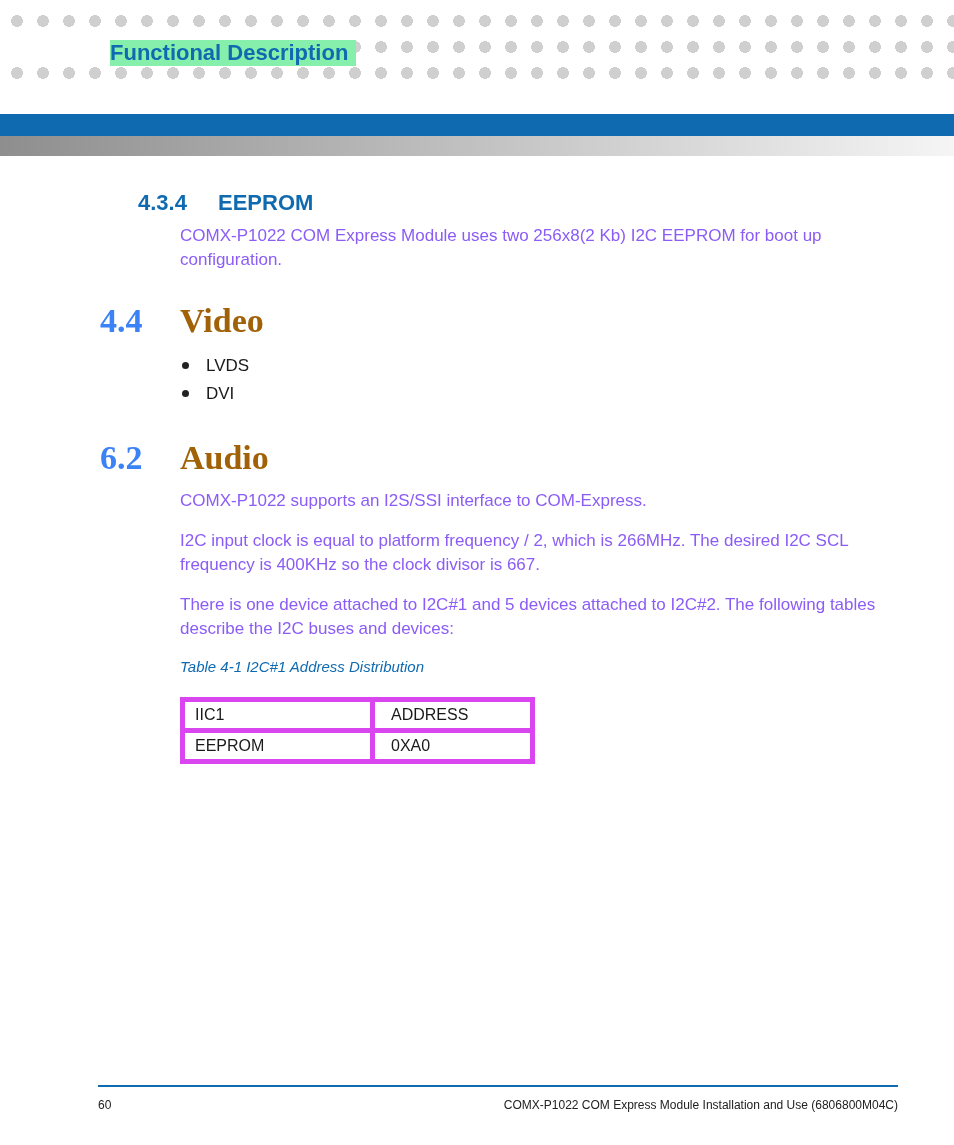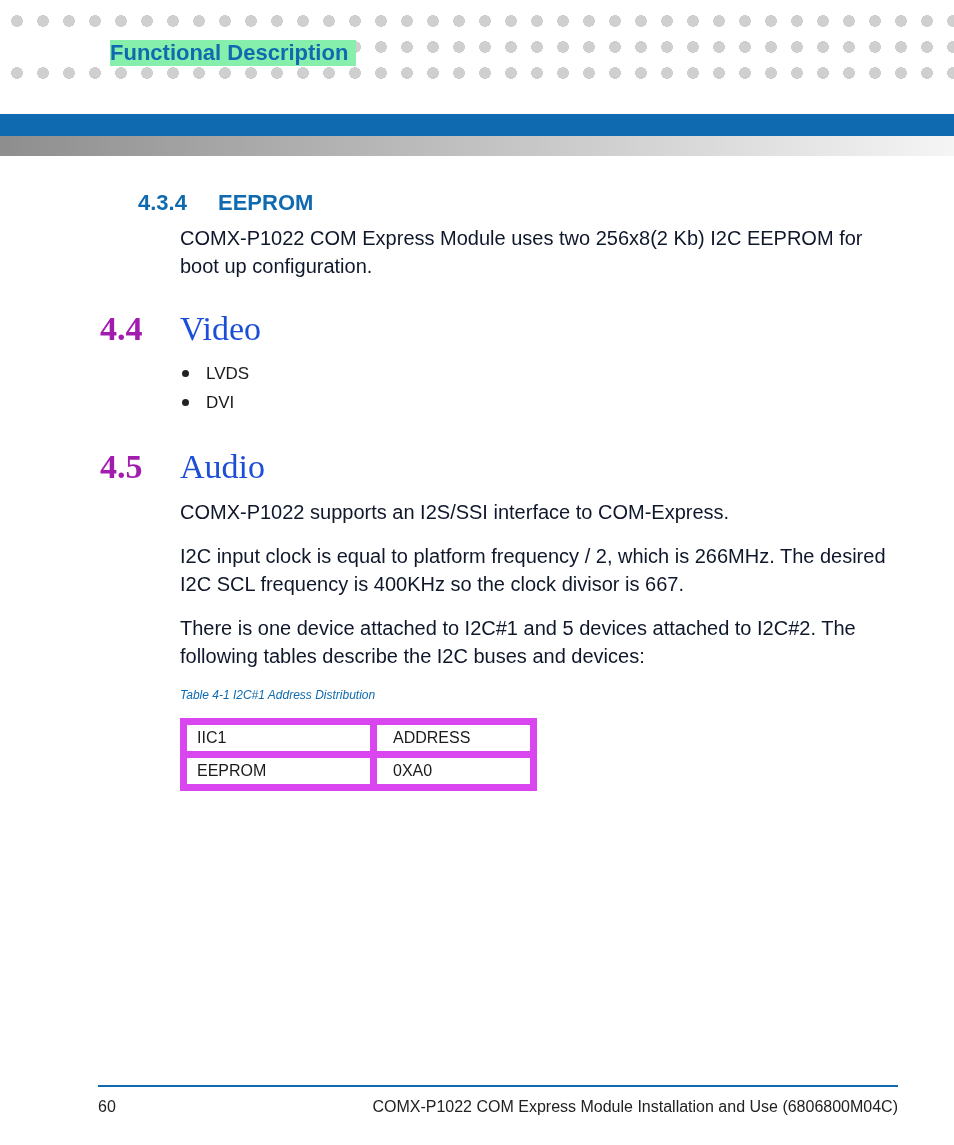--- a/index.html
+++ b/index.html
@@ -30,42 +30,42 @@
   .blue-bar { position: absolute; left: 0; top: 114px; width: 954px; height: 22px; background: #0f6ab0; }
   .grad-bar { position: absolute; left: 0; top: 136px; width: 954px; height: 20px;
               background: linear-gradient(to right, #8e8e8e 0%, #f5f5f5 100%); }
 
   .content { position: absolute; left: 100px; top: 190px; width: 790px; }
 
   .sub-row { display: flex; align-items: baseline; margin-bottom: 8px; }
   .sub-num { color: #0f6ab0; font-weight: 700; font-size: 22px; width: 80px; flex: 0 0 80px; margin-left: 38px; }
   .sub-title { color: #0f6ab0; font-weight: 700; font-size: 22px; }
 
-  .body-text { margin-left: 80px; font-size: 20px; line-height: 1.4; color: #0f172a; }
+  .body-text { margin-left: 80px; font-size: 17px; line-height: 1.4; color: #8b5cf6; }
   .body-text p { margin-bottom: 16px; }
 
   .h1-row { display: flex; align-items: baseline; margin-top: 30px; margin-bottom: 12px; }
-  .h1-num { color: #a21caf; font-weight: 600; font-size: 34px; width: 80px; flex: 0 0 80px;
+  .h1-num { color: #3b82f6; font-weight: 600; font-size: 34px; width: 80px; flex: 0 0 80px;
             font-family: Georgia, "Times New Roman", serif; }
-  .h1-title { color: #1d4ed8; font-weight: 400; font-size: 34px;
+  .h1-title { color: #a16207; font-weight: 700; font-size: 34px;
               font-family: Georgia, "Times New Roman", serif; }
 
   ul.bullets { list-style: none; margin-left: 80px; }
   ul.bullets li { position: relative; padding-left: 26px; font-size: 17px; line-height: 1.7; }
   ul.bullets li::before { content: ""; position: absolute; left: 2px; top: 10px; width: 7px; height: 7px; background: #222; border-radius: 50%; }
 
-  .table-caption { margin-left: 80px; color: #0f6ab0; font-style: italic; font-size: 12px; margin-top: 18px; margin-bottom: 16px; }
+  .table-caption { margin-left: 80px; color: #0f6ab0; font-style: italic; font-size: 15px; margin-top: 18px; margin-bottom: 22px; }
 
   table.addr { margin-left: 80px; border-collapse: collapse; font-size: 16px; }
-  table.addr td { border: 7px solid #d946ef; padding: 4px 10px; text-align: left; }
+  table.addr td { border: 5px solid #d946ef; padding: 4px 10px; text-align: left; }
   table.addr td.c1 { width: 190px; }
   table.addr td.c2 { width: 160px; padding-left: 16px; }
 
   .footer-rule { position: absolute; left: 98px; top: 1085px; width: 800px; height: 2px; background: #0f6ab0; }
-  .footer { position: absolute; left: 98px; top: 1098px; width: 800px; display: flex; justify-content: space-between; font-size: 16px; color: #222; }
+  .footer { position: absolute; left: 98px; top: 1098px; width: 800px; display: flex; justify-content: space-between; font-size: 12px; color: #222; }
 </style>
 </head>
 <body>
 <div class="page">
 
   <div class="dots"></div>
   <div class="header-title-left-pad"></div>
   <div class="header-title-wrap">
     <span class="header-title">Functional Description</span>
   </div>
@@ -85,21 +85,21 @@
     <div class="h1-row">
       <div class="h1-num">4.4</div>
       <div class="h1-title">Video</div>
     </div>
     <ul class="bullets">
       <li>LVDS</li>
       <li>DVI</li>
     </ul>
 
     <div class="h1-row">
-      <div class="h1-num">4.5</div>
+      <div class="h1-num">6.2</div>
       <div class="h1-title">Audio</div>
     </div>
     <div class="body-text">
       <p>COMX-P1022 supports an I2S/SSI interface to COM-Express.</p>
     </div>
 
 
     <div class="body-text">
       <p>I2C input clock is equal to platform frequency / 2, which is 266MHz. The desired I2C SCL frequency is 400KHz so the clock divisor is 667.</p>
       <p>There is one device attached to I2C#1 and 5 devices attached to I2C#2. The following tables describe the I2C buses and devices:</p>

